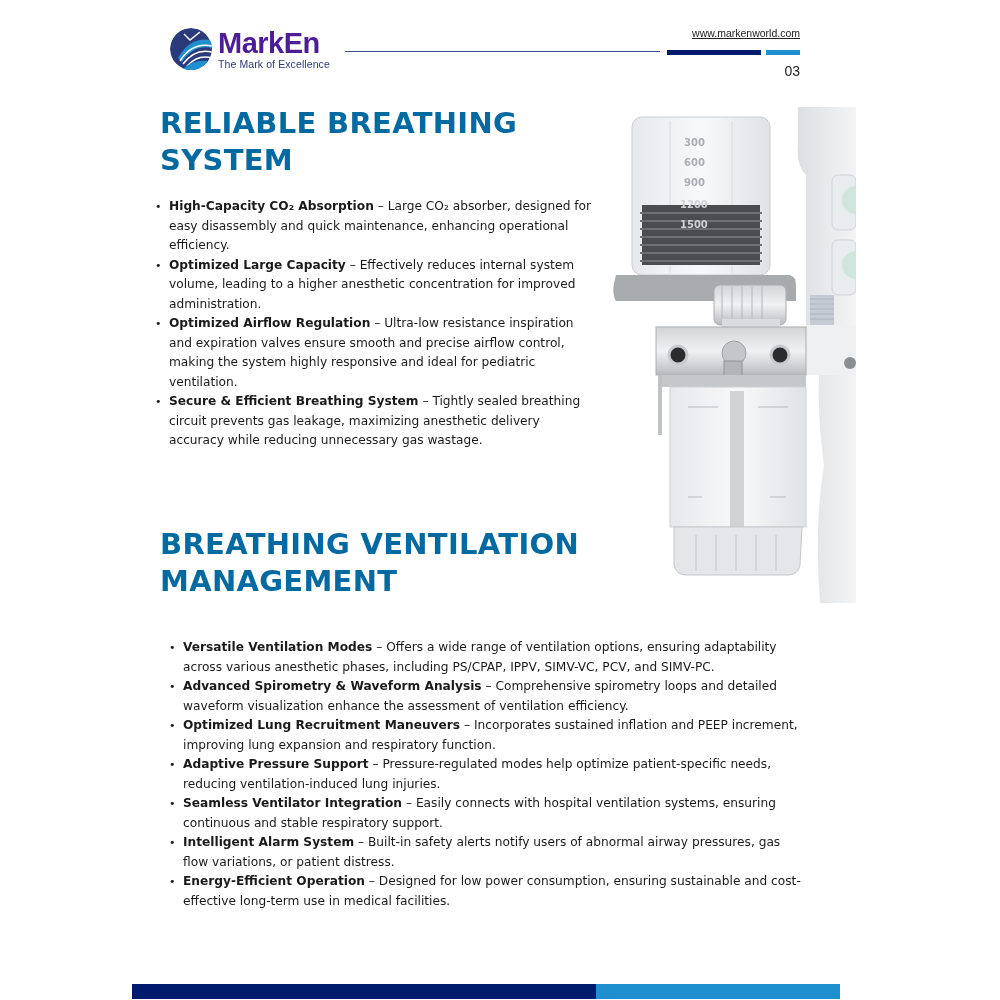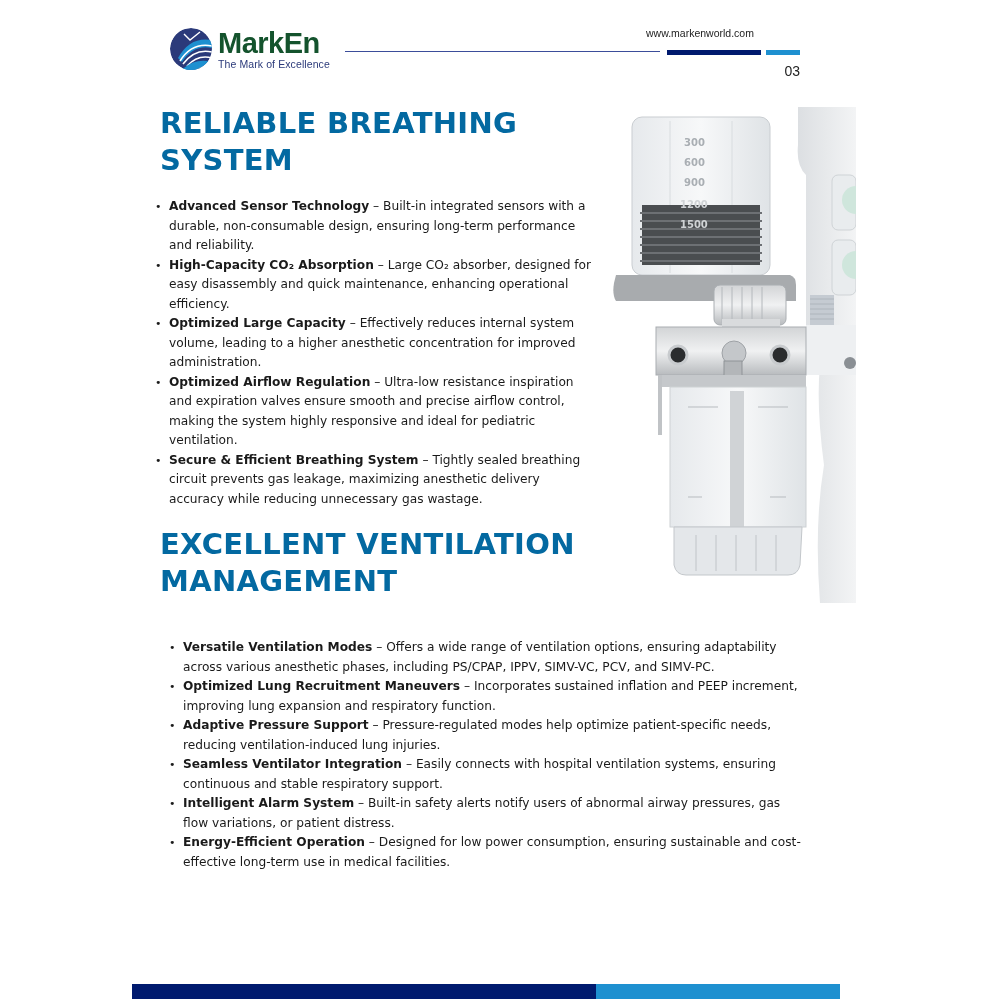--- a/index.html
+++ b/index.html
@@ -3,27 +3,27 @@
   <meta charset="utf-8">
   <style>
     * { box-sizing: border-box; margin: 0; padding: 0; }
     html, body { width: 1000px; height: 1000px; background: #ffffff; overflow: hidden; }
     body { position: relative; font-family: "DejaVu Sans", sans-serif; color: #1a1a1a; }
 
     
     .logo { position: absolute; left: 170px; top: 28px; display: flex; align-items: center; }
     .logo-mark { width: 42px; height: 42px; border-radius: 50%; overflow: hidden; position: relative; }
     .logo-text { margin-left: 6px; display: flex; flex-direction: column; }
-    .logo-name { font-family: "Liberation Sans", sans-serif; font-weight: 700; font-size: 29px; line-height: 30px; color: #14532d; letter-spacing: -0.5px; }
+    .logo-name { font-family: "Liberation Sans", sans-serif; font-weight: 700; font-size: 29px; line-height: 30px; color: #4c1d95; letter-spacing: -0.5px; }
     .logo-tag { font-family: "Liberation Sans", sans-serif; font-size: 10.5px; color: #2b3a7a; margin-top: 0px; letter-spacing: 0.1px; text-align: right; }
 
     .header-rule { position: absolute; left: 345px; top: 51px; width: 315px; height: 1px; background: #3b4d9a; }
     .header-bar-dark { position: absolute; left: 667px; top: 50px; width: 94px; height: 5px; background: #001a6e; }
     .header-bar-light { position: absolute; left: 766px; top: 50px; width: 34px; height: 5px; background: #1e90d0; }
-    .header-url { position: absolute; right: 200px; top: 27px; font-family: "Liberation Sans", sans-serif; font-size: 10.5px; color: #222; text-align: center; width: 200px; }
+    .header-url { position: absolute; right: 200px; top: 27px; font-family: "Liberation Sans", sans-serif; font-size: 10.5px; color: #222; text-align: right; width: 200px; text-decoration: underline; }
     .page-num { position: absolute; right: 200px; top: 63px; font-family: "Liberation Sans", sans-serif; font-size: 14px; color: #222; text-align: right; width: 60px; }
 
     
     .section-title { position: absolute; left: 160px; font-family: "DejaVu Sans", sans-serif; font-weight: 700; font-size: 29px; line-height: 37px; color: #0369a1; letter-spacing: 0.3px; }
     .title-1 { top: 105px; width: 420px; }
     .title-2 { top: 526px; width: 420px; }
 
     
     ul.feature-list { position: absolute; list-style: none; font-family: "DejaVu Sans", sans-serif; font-size: 12.2px; line-height: 19.5px; color: #1a1a1a; }
     ul.feature-list li { position: relative; padding-left: 14px; }
@@ -62,21 +62,20 @@
 </div>
 
 <div class="header-rule"></div>
 <div class="header-bar-dark"></div>
 <div class="header-bar-light"></div>
 <div class="header-url">www.markenworld.com</div>
 <div class="page-num">03</div>
 
 <h2 class="section-title title-1">RELIABLE BREATHING SYSTEM</h2>
 <ul class="feature-list list-1">
-  <li><b>Advanced Sensor Technology</b><span> – Built-in integrated sensors with a durable, non-consumable design, ensuring long-term performance and reliability.</span></li>
   <li><b>High-Capacity CO₂ Absorption</b><span> – Large CO₂ absorber, designed for easy disassembly and quick maintenance, enhancing operational efficiency.</span></li>
   <li><b>Optimized Large Capacity</b><span> – Effectively reduces internal system volume, leading to a higher anesthetic concentration for improved administration.</span></li>
   <li><b>Optimized Airflow Regulation</b><span> – Ultra-low resistance inspiration and expiration valves ensure smooth and precise airflow control, making the system highly responsive and ideal for pediatric ventilation.</span></li>
   <li><b>Secure &amp; Efficient Breathing System</b><span> – Tightly sealed breathing circuit prevents gas leakage, maximizing anesthetic delivery accuracy while reducing unnecessary gas wastage.</span></li>
 </ul>
 
 <div class="product-image">
   <svg width="246" height="500" viewBox="0 0 246 500">
     <defs>
       <linearGradient id="glass" x1="0" x2="1" y1="0" y2="0">
@@ -166,23 +165,24 @@
         <line x1="106" y1="430" x2="106" y2="466"></line>
         <line x1="126" y1="430" x2="126" y2="466"></line>
         <line x1="146" y1="430" x2="146" y2="466"></line>
         <line x1="166" y1="430" x2="166" y2="466"></line>
       </g>
 
     <path d="M50 270 L50 330" stroke="#c0c3c6" stroke-width="4"></path>
   </svg>
 </div>
 
-<h2 class="section-title title-2">EXCELLENT VENTILATION MANAGEMENT</h2>
+<h2 class="section-title title-2">BREATHING VENTILATION MANAGEMENT</h2>
 <ul class="feature-list list-2">
   <li><b>Versatile Ventilation Modes</b><span> – Offers a wide range of ventilation options, ensuring adaptability across various anesthetic phases, including PS/CPAP, IPPV, SIMV-VC, PCV, and SIMV-PC.</span></li>
+  <li><b>Advanced Spirometry &amp; Waveform Analysis</b><span> – Comprehensive spirometry loops and detailed waveform visualization enhance the assessment of ventilation efficiency.</span></li>
   <li><b>Optimized Lung Recruitment Maneuvers</b><span> – Incorporates sustained inflation and PEEP increment, improving lung expansion and respiratory function.</span></li>
   <li><b>Adaptive Pressure Support</b><span> – Pressure-regulated modes help optimize patient-specific needs, reducing ventilation-induced lung injuries.</span></li>
   <li><b>Seamless Ventilator Integration</b><span> – Easily connects with hospital ventilation systems, ensuring continuous and stable respiratory support.</span></li>
   <li><b>Intelligent Alarm System</b><span> – Built-in safety alerts notify users of abnormal airway pressures, gas flow variations, or patient distress.</span></li>
   <li><b>Energy-Efficient Operation</b><span> – Designed for low power consumption, ensuring sustainable and cost-effective long-term use in medical facilities.</span></li>
 </ul>
 
 <div class="footer-bar-dark"></div>
 <div class="footer-bar-light"></div>
 

